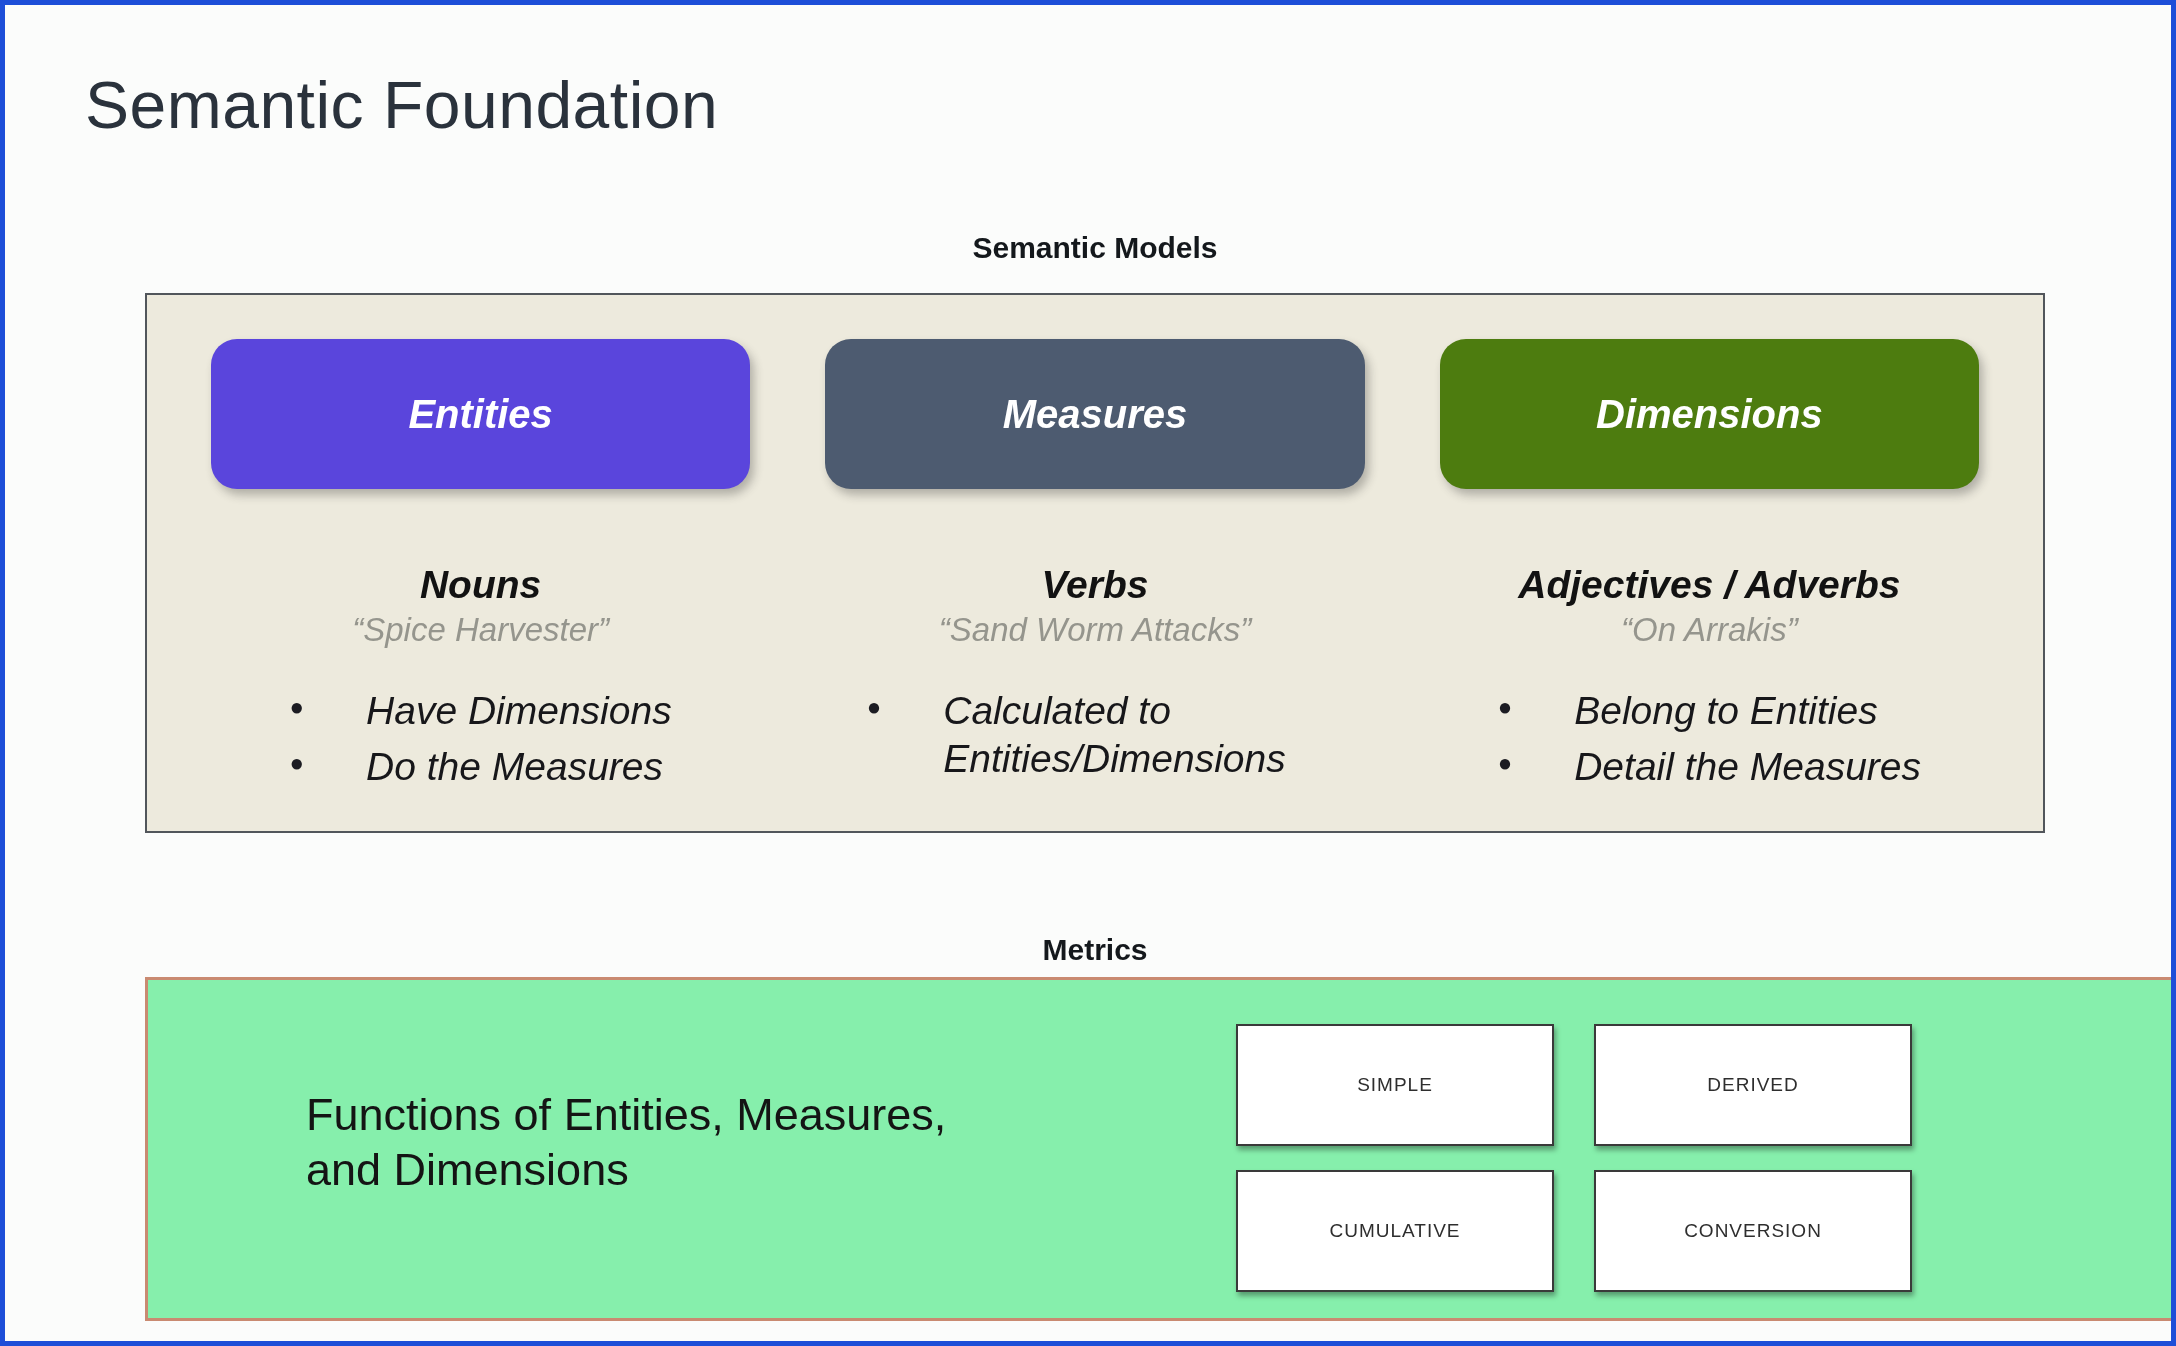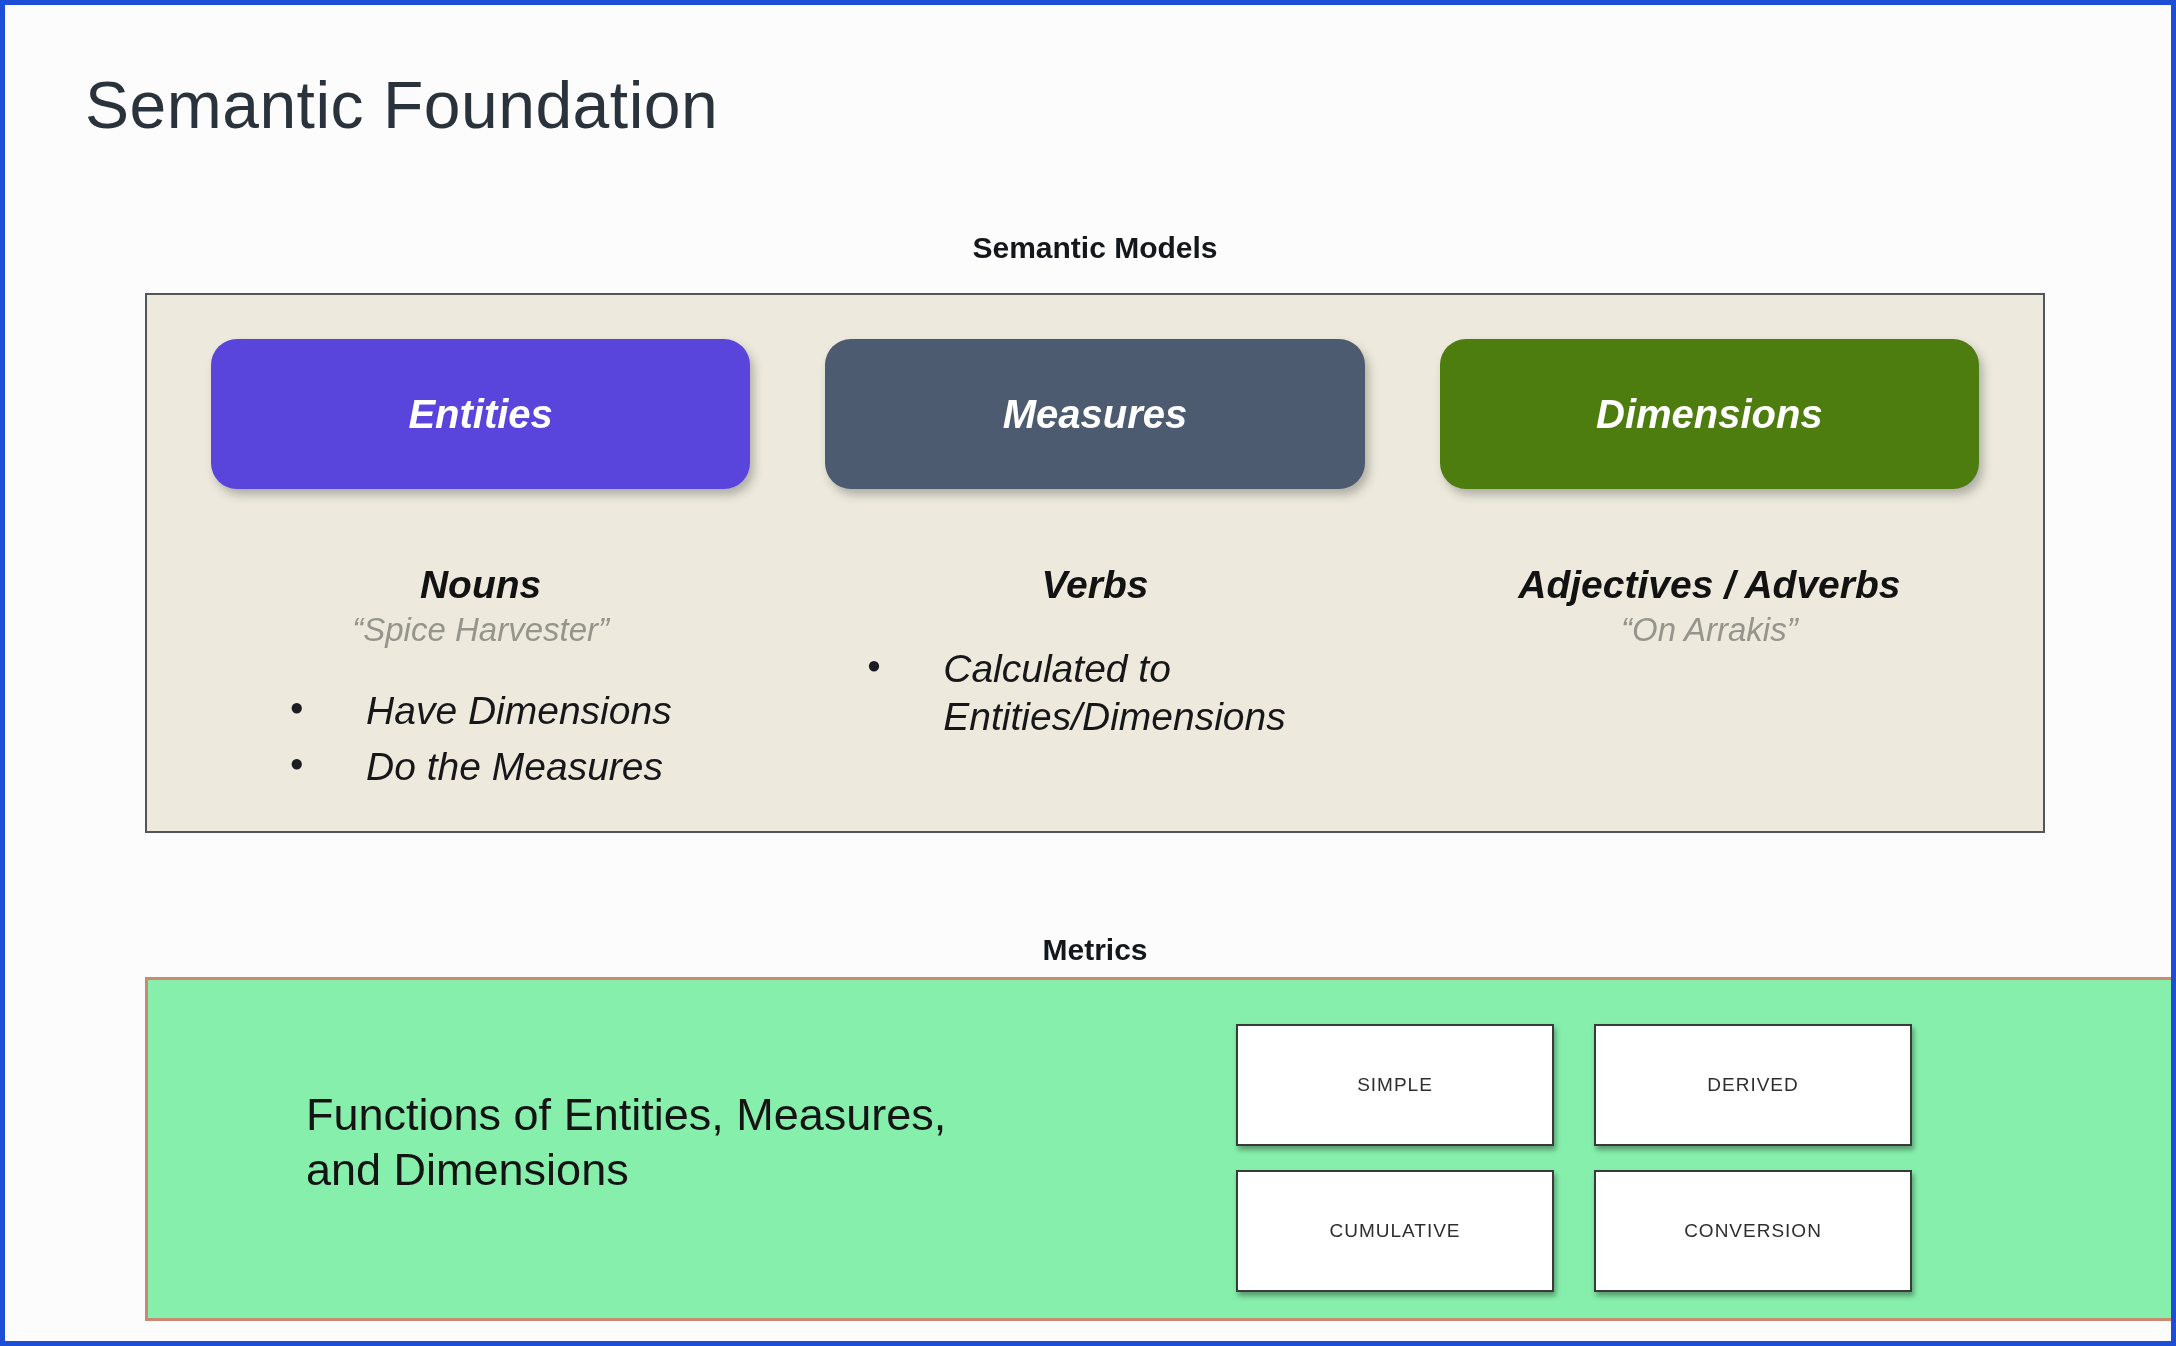--- a/index.html
+++ b/index.html
@@ -170,31 +170,40 @@
         </li>
         <li>
           <span class="bullet-text">Do the Measures</span>
         </li>
       </ul>
     </div>
 
     <div class="model-col col-measures">
       <div class="model-pill" style="background: rgb(77, 91, 112);">Measures</div>
       <div class="model-role">Verbs</div>
+      <div class="model-quote">“Sand Worm Attacks”</div>
       <ul class="bullets">
         <li>
           <span class="bullet-text">Calculated to Entities/Dimensions</span>
         </li>
       </ul>
     </div>
 
     <div class="model-col col-dimensions">
       <div class="model-pill" style="background: #4d7c0f;">Dimensions</div>
       <div class="model-role">Adjectives / Adverbs</div>
       <div class="model-quote">“On Arrakis”</div>
+      <ul class="bullets">
+        <li>
+          <span class="bullet-text">Belong to Entities</span>
+        </li>
+        <li>
+          <span class="bullet-text">Detail the Measures</span>
+        </li>
+      </ul>
     </div>
 
   </div>
 
   <div class="section-heading heading-metrics">Metrics</div>
 
   <div class="metrics-box" style="border-color: rgb(201, 138, 113);">
     <div class="metrics-desc">
       <div>Functions of Entities, Measures,</div>
       <div>and Dimensions</div>

